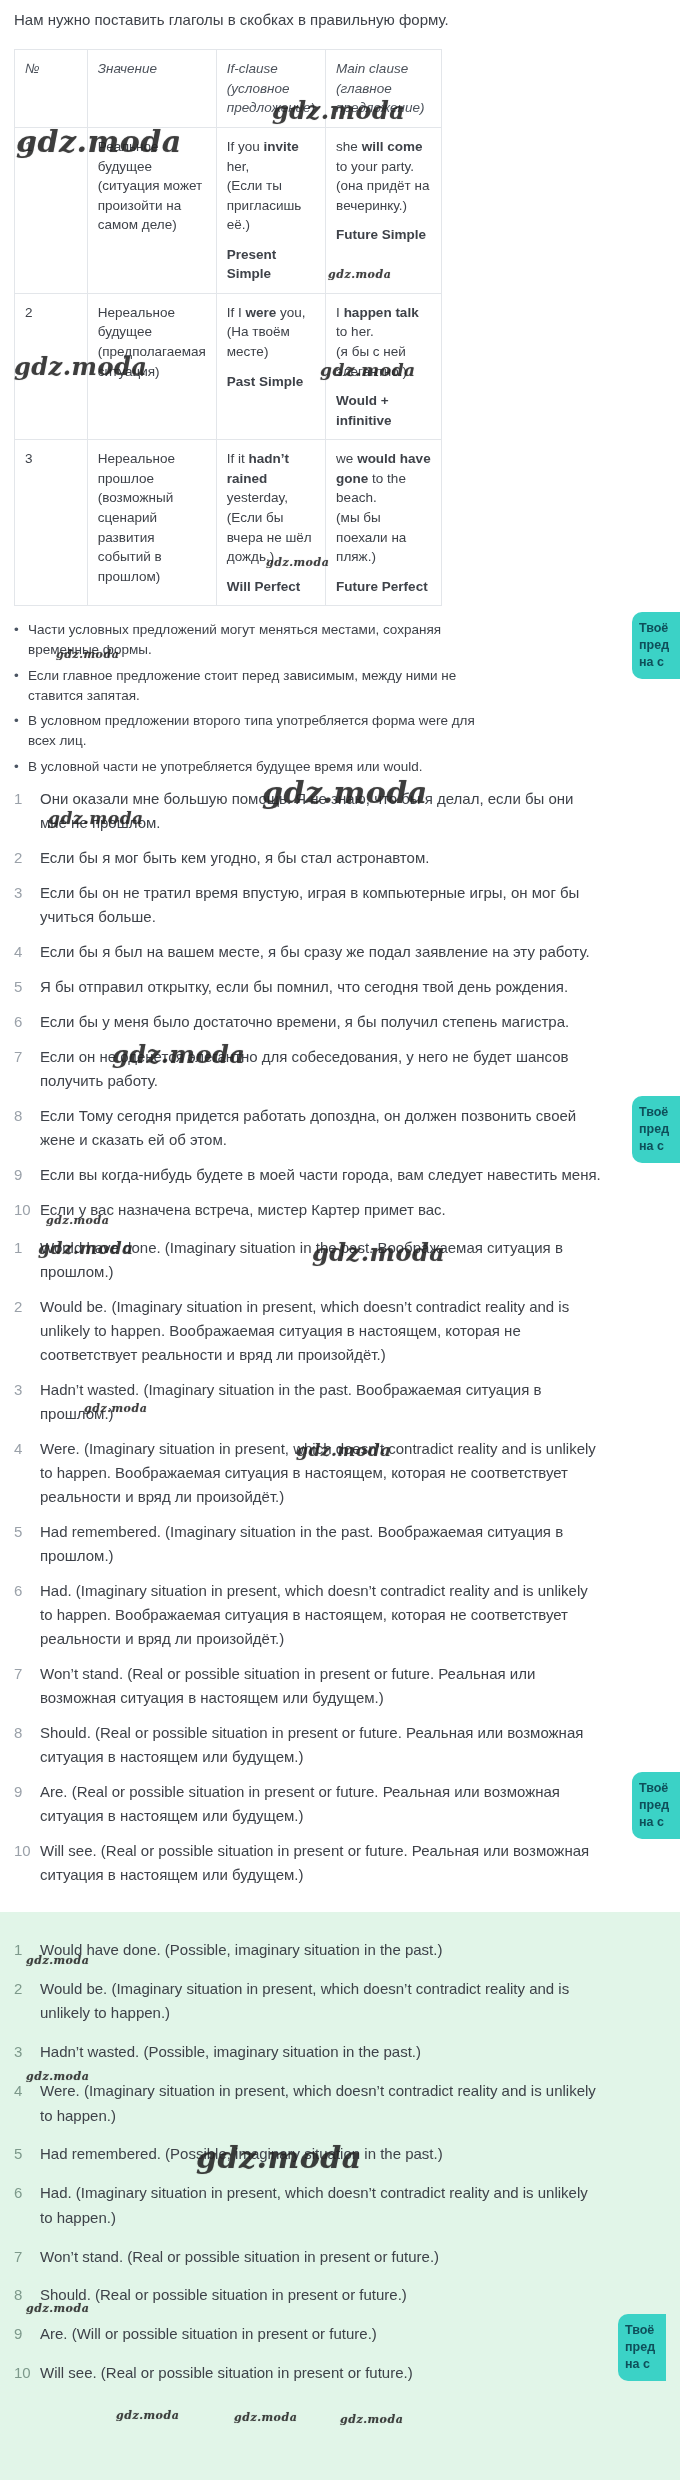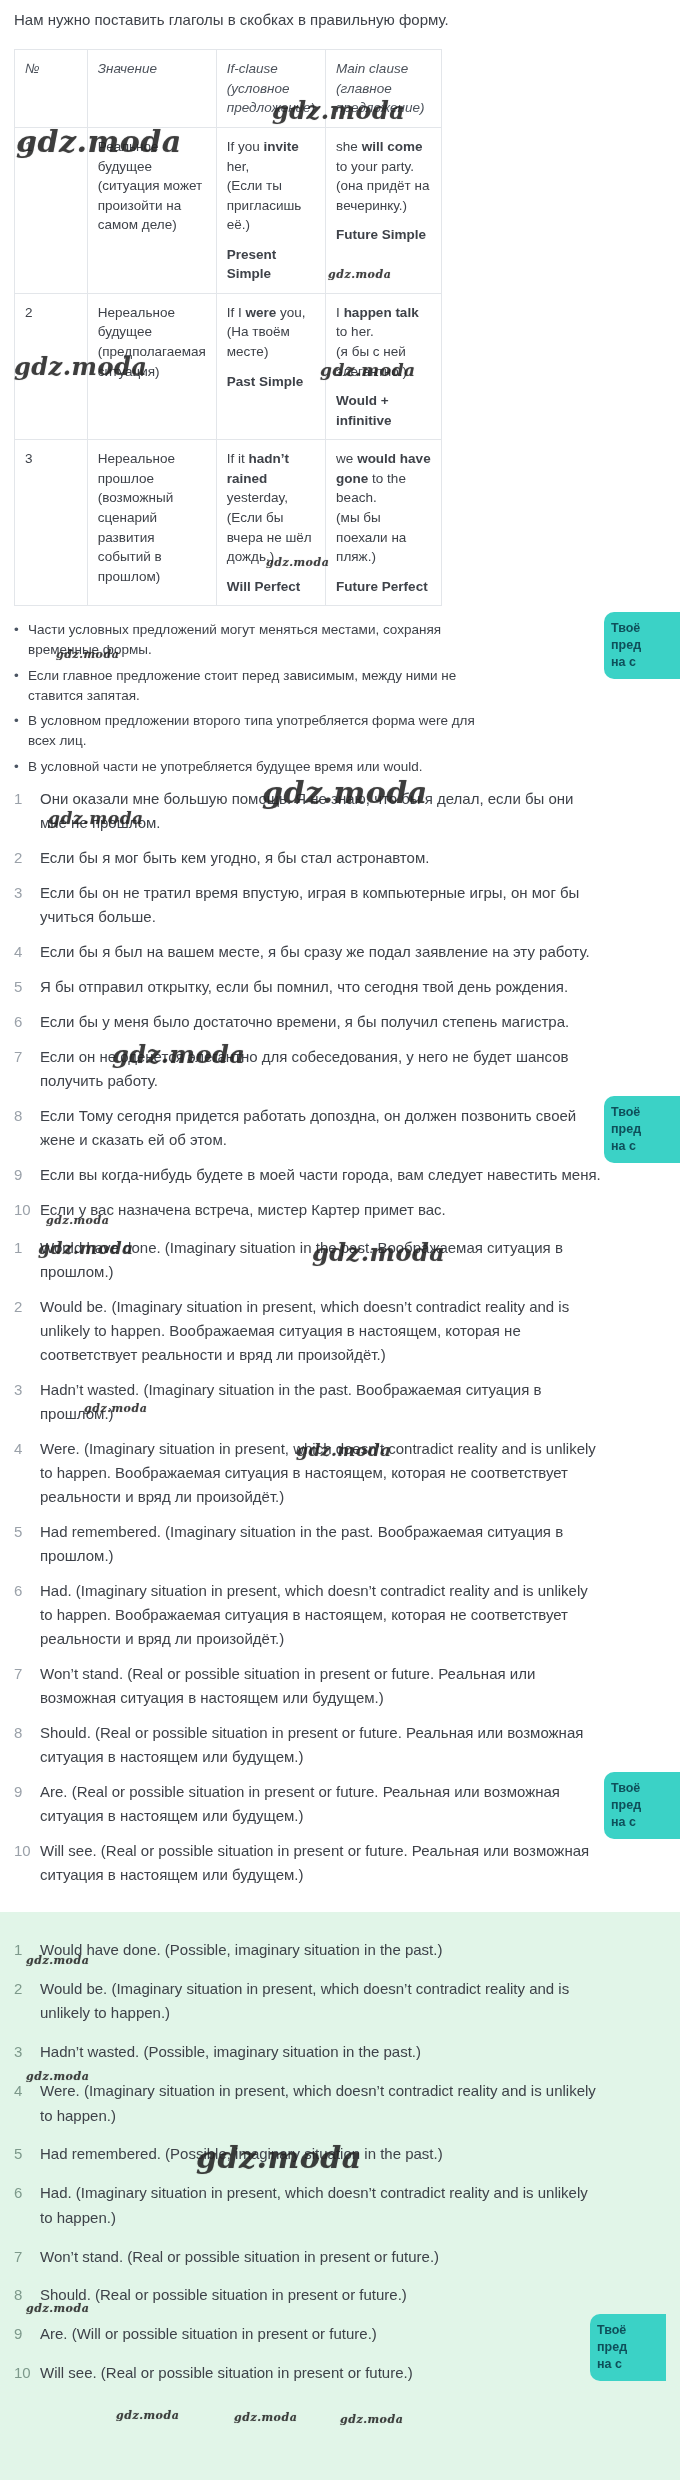--- a/index.html
+++ b/index.html
@@ -30,21 +30,21 @@
   .list-wrap { max-width: 588px; }
   .tasks .li, .expl .li { font-size: 15px; line-height: 1.6; margin-bottom: 11px; }
   .tasks .num, .expl .num { width: 26px; }
   .expl { margin-top: 14px; }
 
   .answers-section { flex: 1; margin-top: 14px; padding: 26px 14px 20px 14px; position: relative; background: #e1f5e8; }
   .answers .li { font-size: 15px; line-height: 1.65; margin-bottom: 14px; }
   .answers .num { width: 26px; color: #7d998b; }
 
   .promo {
-    position: absolute; top: -8px; width: 76px; z-index: 10;
+    position: absolute; top: -8px; width: 48px; z-index: 10;
     background: #3bd2c6; color: #0e4f5a;
     border-radius: 10px 0 0 10px; padding: 8px 7px;
     font-size: 12.5px; line-height: 1.35; font-weight: 700;
   }
   .promo .pl { display: block; white-space: nowrap; }
   .notes-wrap .promo { right: -186px; }
   .tasks .promo, .expl .promo { right: -78px; }
   .answers .promo { right: -64px; }
 
   .wm {

